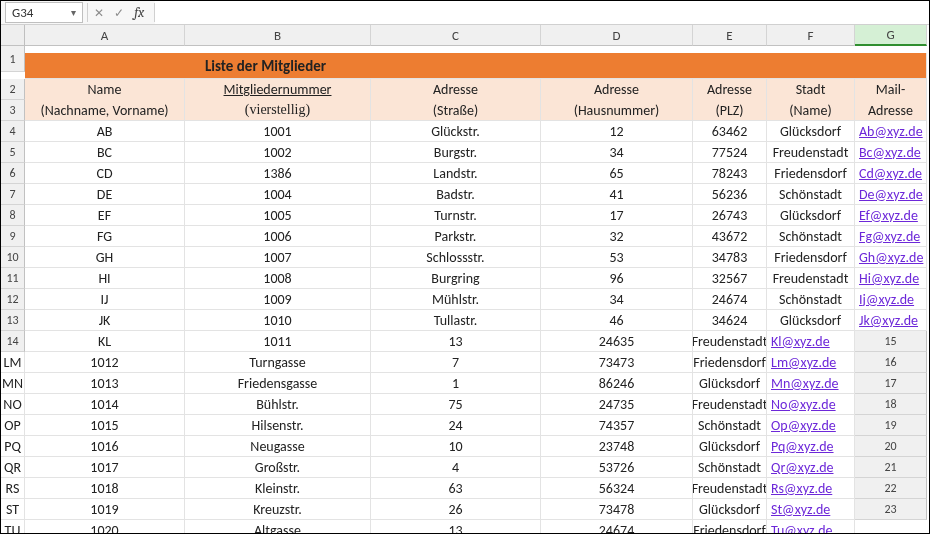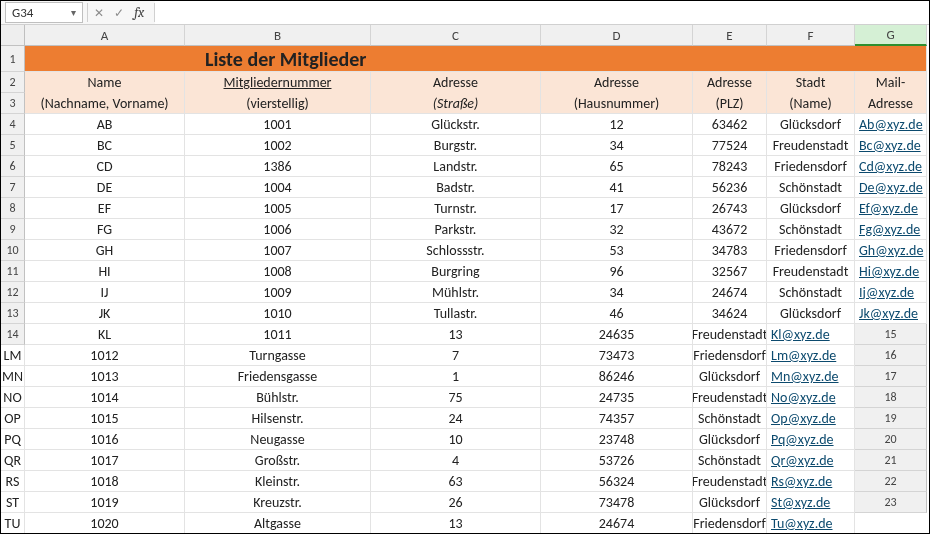--- a/index.html
+++ b/index.html
@@ -19,21 +19,21 @@
 
   
   .grid { display:grid; grid-template-columns: 24px 160px 186px 170px 152px 74px 88px 72px; }
   .corner { border-right:1px solid #bfbfbf; border-bottom:1px solid #c1c1c1; background:#eee; }
   .colhdr { background:#f0f0f0; border-right:1px solid #d4d4d4; border-bottom:1px solid #c1c1c1; text-align:center; font-size:13px; color:#444; display:flex; align-items:center; justify-content:center; height:21px; user-select:none; }
   .colhdr.sel { background:#d5f0d5; border-bottom:2px solid #2f8f2f; }
   .rowhdr { background:#f0f0f0; border-right:1px solid #c1c1c1; border-bottom:1px solid #d4d4d4; text-align:center; font-size:12px; color:#444; display:flex; align-items:center; justify-content:center; user-select:none; }
 
   .cell { border-right:1px solid #e3e3e3; border-bottom:1px solid #e3e3e3; display:flex; align-items:center; justify-content:center; padding:0 4px; white-space:nowrap; overflow:hidden; }
   .cell.left { justify-content:flex-start; }
-  .cell.link { color:#0c4a6e; text-decoration:underline; cursor:pointer; }
+  .cell.link { color:#6d28d9; text-decoration:underline; cursor:pointer; }
 
   .h { height:21px; }
   .h-title { height:26px; }
 </style>
 </head>
 <body>
 
 <div class="frame">
 
   <div class="fx-row">
@@ -54,33 +54,33 @@
   <div class="grid" id="grid">
       <div class="corner h"></div>
       <div class="colhdr h">A</div>
       <div class="colhdr h">B</div>
       <div class="colhdr h">C</div>
       <div class="colhdr h">D</div>
       <div class="colhdr h">E</div>
       <div class="colhdr h">F</div>
       <div class="colhdr h sel">G</div>
       <div class="rowhdr h-title">1</div>
-      <div class="cell h-title" style="grid-column: 2 / span 7; background: rgb(237, 125, 49); font-weight: bold; font-size: 20px; justify-content: flex-start; padding-left: 180px; border-right: 1px solid rgb(227, 227, 227);">Liste der Mitglieder</div>
+      <div class="cell h-title" style="grid-column: 2 / span 7; background: rgb(237, 125, 49); font-weight: bold; font-size: 15px; justify-content: flex-start; padding-left: 180px; border-right: 1px solid rgb(227, 227, 227); margin-top: 7px;">Liste der Mitglieder</div>
       <div class="rowhdr h">2</div>
       <div class="cell h" style="background: rgb(251, 229, 214); border-bottom: none;">Name</div>
       <div class="cell h" style="background: rgb(251, 229, 214); border-bottom: none; text-decoration: underline;">Mitgliedernummer</div>
       <div class="cell h" style="background: rgb(251, 229, 214); border-bottom: none;">Adresse</div>
       <div class="cell h" style="background: rgb(251, 229, 214); border-bottom: none;">Adresse</div>
       <div class="cell h" style="background: rgb(251, 229, 214); border-bottom: none;">Adresse</div>
       <div class="cell h" style="background: rgb(251, 229, 214); border-bottom: none;">Stadt</div>
       <div class="cell h" style="background: rgb(251, 229, 214); border-bottom: none;">Mail-</div>
       <div class="rowhdr h">3</div>
       <div class="cell h" style="background: rgb(251, 229, 214);">(Nachname, Vorname)</div>
-      <div class="cell h" style="background: rgb(251, 229, 214);">(vierstellig)</div>
-      <div class="cell h" style="background: rgb(251, 229, 214); font-style: italic;">(Straße)</div>
+      <div class="cell h" style="background: rgb(251, 229, 214); font-family: Liberation Serif, serif;">(vierstellig)</div>
+      <div class="cell h" style="background: rgb(251, 229, 214);">(Straße)</div>
       <div class="cell h" style="background: rgb(251, 229, 214);">(Hausnummer)</div>
       <div class="cell h" style="background: rgb(251, 229, 214);">(PLZ)</div>
       <div class="cell h" style="background: rgb(251, 229, 214);">(Name)</div>
       <div class="cell h" style="background: rgb(251, 229, 214);">Adresse</div>
       <div class="rowhdr h">4</div>
       <div class="cell h">AB</div>
       <div class="cell h">1001</div>
       <div class="cell h">Glückstr.</div>
       <div class="cell h">12</div>
       <div class="cell h">63462</div>

